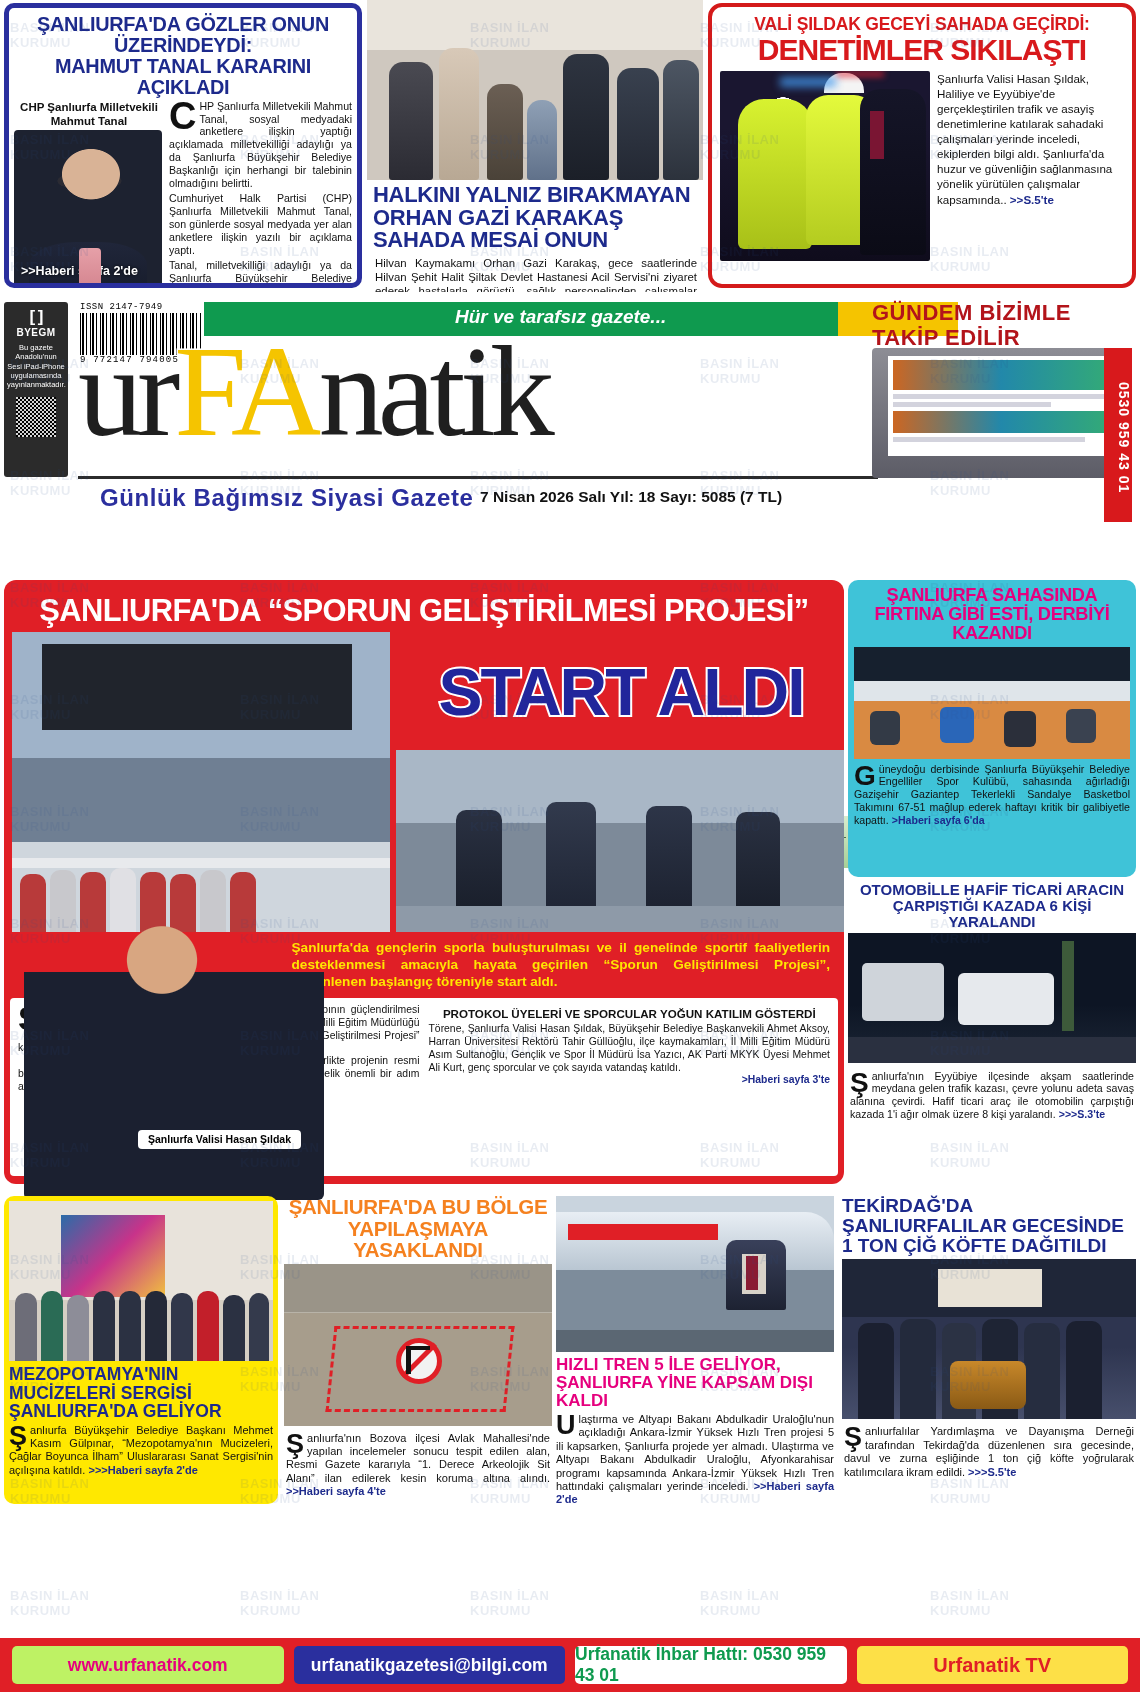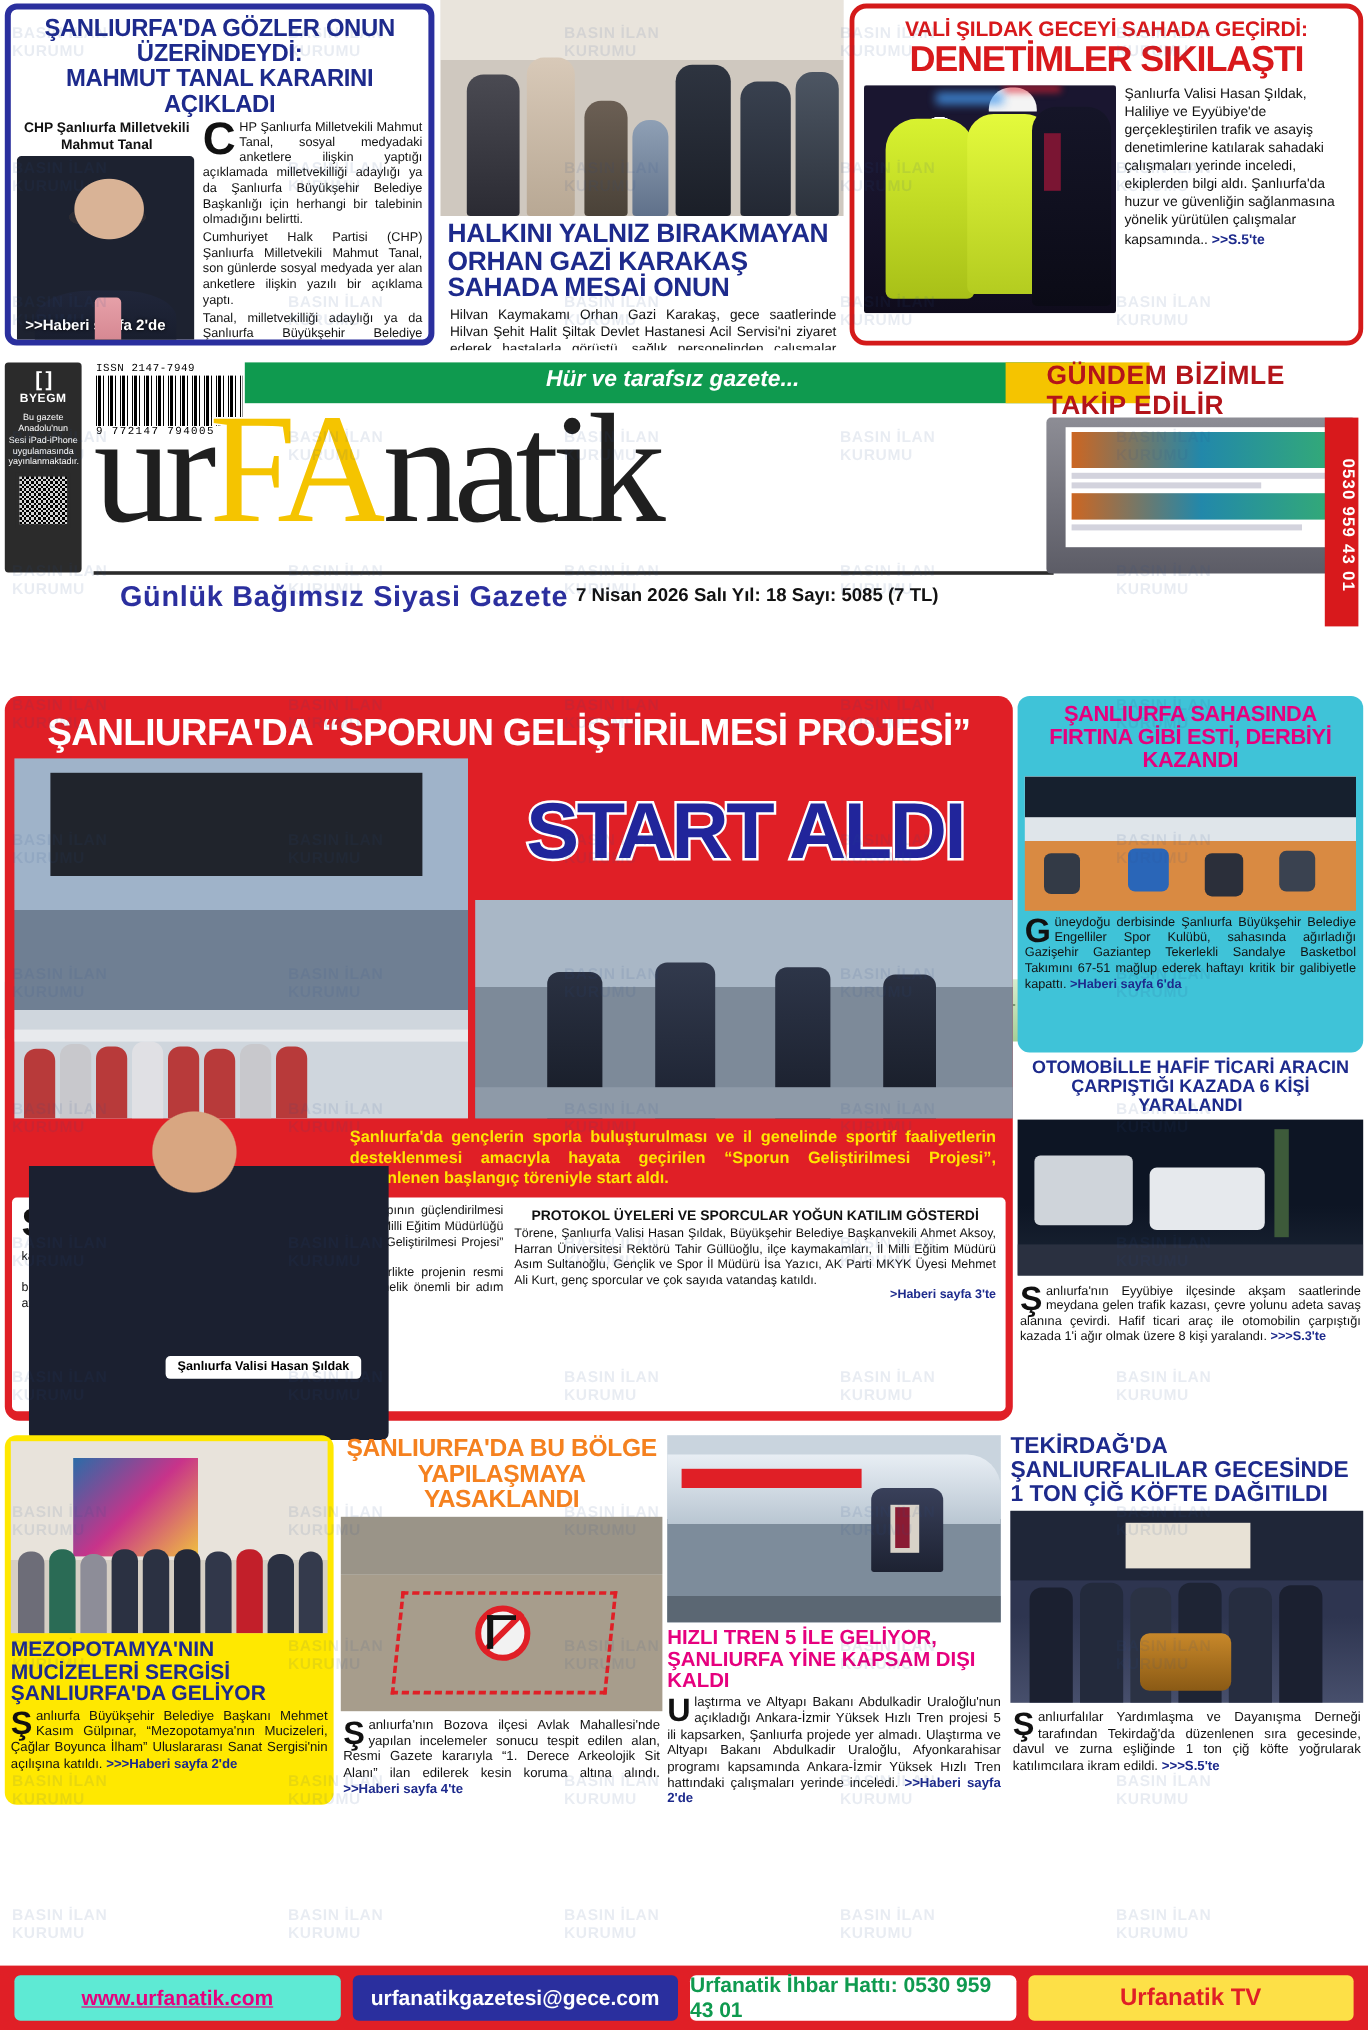--- a/index.html
+++ b/index.html
@@ -232,21 +232,21 @@
   .bbox4 { position:absolute; left:842px; top:1196px; width:294px; }
   .bbox4 h3 { font-size:19px; font-weight:bold; color:#1d2a8c; line-height:1.06; text-align:left; }
   .bimg4 { width:294px; height:160px; margin-top:3px;
            background:linear-gradient(180deg,#2e3550 0 55%, #474f6c 100%); position:relative; overflow:hidden;}
 
   
   .footer { position:absolute; left:0; top:1638px; width:1140px; height:54px;
             background:#e01f26; display:flex; align-items:center; gap:10px; padding:0 12px; }
   .fbtn { flex:1; height:38px; border-radius:5px; display:flex; align-items:center;
           justify-content:center; font-size:17.5px; font-weight:bold; }
-  .fb1 { background:#5eead4; color:#e6007e;text-decoration:underline; }
+  .fb1 { background:#bef264; color:#e6007e; }
   .fb2 { background:#2a2f9e; color:#fff; }
   .fb3 { background:#fff; color:#0f9a4f; }
   .fb4 { background:#fde047; color:#e01f26; font-size:20px; }
 
   .person { position:absolute; bottom:0; border-radius:10px 10px 0 0; }
 </style>
 </head>
 <body>
 
 <div class="page">
@@ -573,21 +573,21 @@
     </div>
     <div class="btxt" style="padding:3px 2px 0">
       <span class="dc">Ş</span>
       <span>anlıurfalılar Yardımlaşma ve Dayanışma Derneği tarafından Tekirdağ'da düzenlenen sıra gecesinde, davul ve zurna eşliğinde 1 ton çiğ köfte yoğrularak katılımcılara ikram edildi.</span>
       <b>&gt;&gt;&gt;S.5'te</b>
     </div>
   </div>
 
   <div class="footer">
     <div class="fbtn fb1">www.urfanatik.com</div>
-    <div class="fbtn fb2">urfanatikgazetesi@gece.com</div>
+    <div class="fbtn fb2">urfanatikgazetesi@bilgi.com</div>
     <div class="fbtn fb3">Urfanatik İhbar Hattı: 0530 959 43 01</div>
     <div class="fbtn fb4">Urfanatik TV</div>
   </div>
 
   <div class="wm" id="wmroot">
       <span style="left: 10px; top: 20px;">BASIN İLAN<br>KURUMU</span>
       <span style="left: 240px; top: 20px;">BASIN İLAN<br>KURUMU</span>
       <span style="left: 470px; top: 20px;">BASIN İLAN<br>KURUMU</span>
       <span style="left: 700px; top: 20px;">BASIN İLAN<br>KURUMU</span>
       <span style="left: 930px; top: 20px;">BASIN İLAN<br>KURUMU</span>

